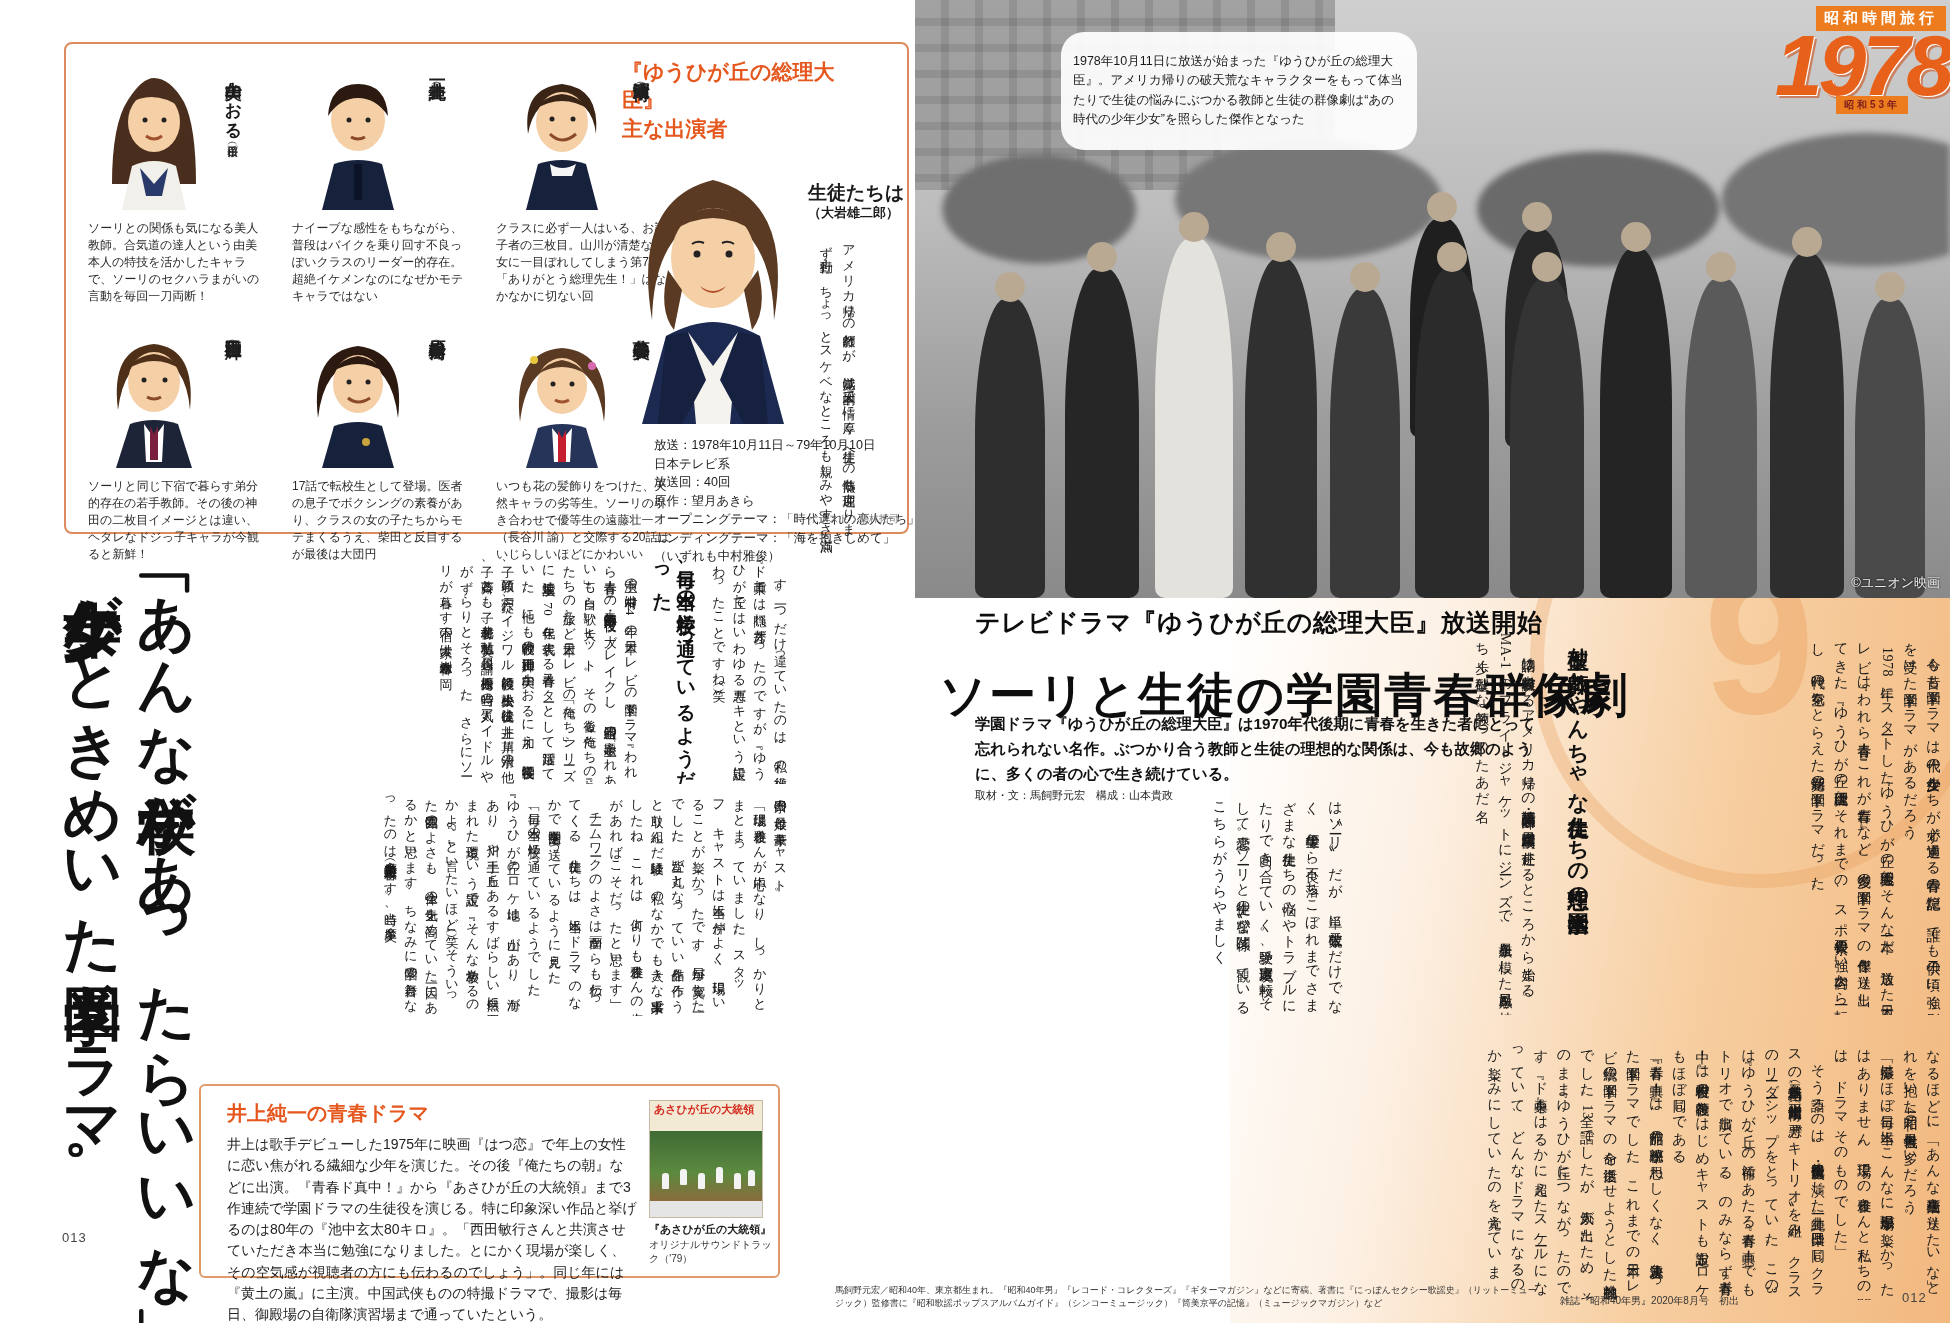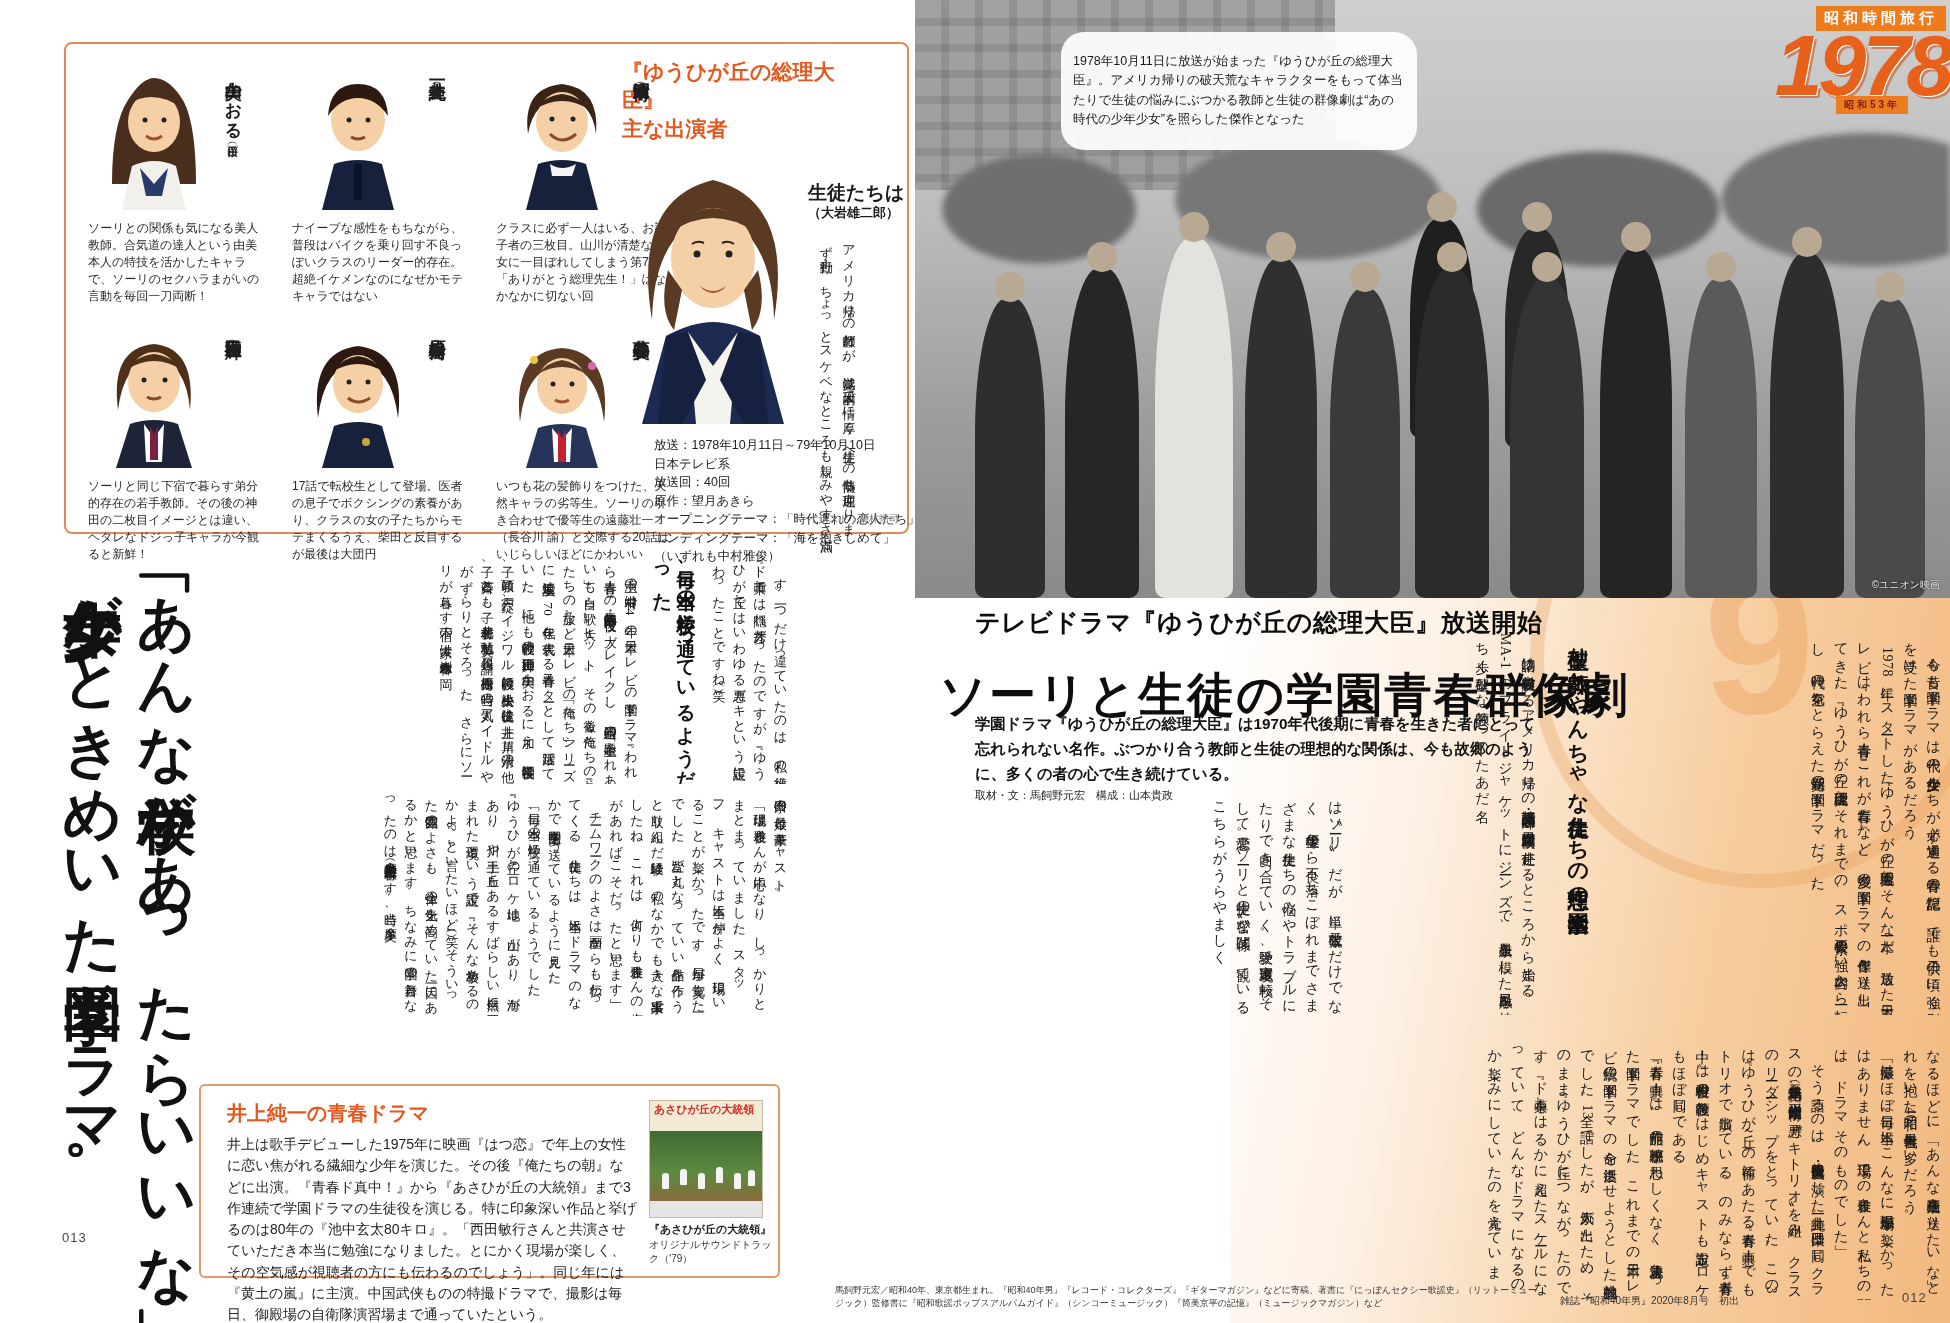--- a/index.html
+++ b/index.html
@@ -53,21 +53,21 @@
          background:radial-gradient(ellipse 160px 90px at 12% 60%,#6f6f6f 60%,transparent 61%),
                     radial-gradient(ellipse 220px 100px at 38% 55%,#777 60%,transparent 61%),
                     radial-gradient(ellipse 200px 95px at 66% 60%,#6a6a6a 60%,transparent 61%),
                     radial-gradient(ellipse 240px 110px at 92% 55%,#757575 60%,transparent 61%);
          filter:blur(3px);}
   .person{position:absolute;border-radius:45% 45% 10px 10px;}
   .person::before{content:"";position:absolute;left:50%;top:-26px;transform:translateX(-50%);
                   width:30px;height:30px;border-radius:50%;background:#b9a993;}
   #photo-caption{left:146px;top:32px;width:332px;background:rgba(255,255,255,.93);padding:20px 12px;
                  font-size:12.5px;line-height:1.55;color:#1a1a1a;border-radius:23px;}
-  #photo-credit{right:10px;bottom:6px;font-size:10px;color:#f0f0f0;text-shadow:0 0 2px #000;}
+  #photo-credit{right:10px;bottom:6px;font-size:13px;color:#f0f0f0;text-shadow:0 0 2px #000;}
   #brand-travel{right:4px;top:6px;background:#ed7c1e;color:#fff;font-weight:bold;font-size:15px;
                 letter-spacing:4px;padding:3px 8px;}
   #brand-year{right:0;top:22px;font-size:86px;font-weight:bold;font-style:italic;color:#e8611a;
               letter-spacing:-4px;text-shadow:1px 1px 0 #fff,3px 3px 0 rgba(200,70,10,.55);line-height:1;}
   #brand-era{right:42px;top:96px;background:#ed7c1e;color:#7f1d1d;font-weight:bold;font-size:10px;
              letter-spacing:3px;padding:2px 8px;}
   #kicker{left:975px;top:606px;font-size:25px;font-weight:bold;letter-spacing:.5px;color:#0d0d0d;}
   #main-headline{left:939px;top:638px;font-size:47px;font-weight:bold;letter-spacing:2px;color:#0d0d0d;margin-top:26px;}
   #lead-para{left:975px;top:712px;width:565px;font-size:15.3px;font-weight:bold;line-height:1.62;color:#111;}
   #byline{left:975px;top:788px;width:565px;text-align:left;font-size:11px;color:#222;}

